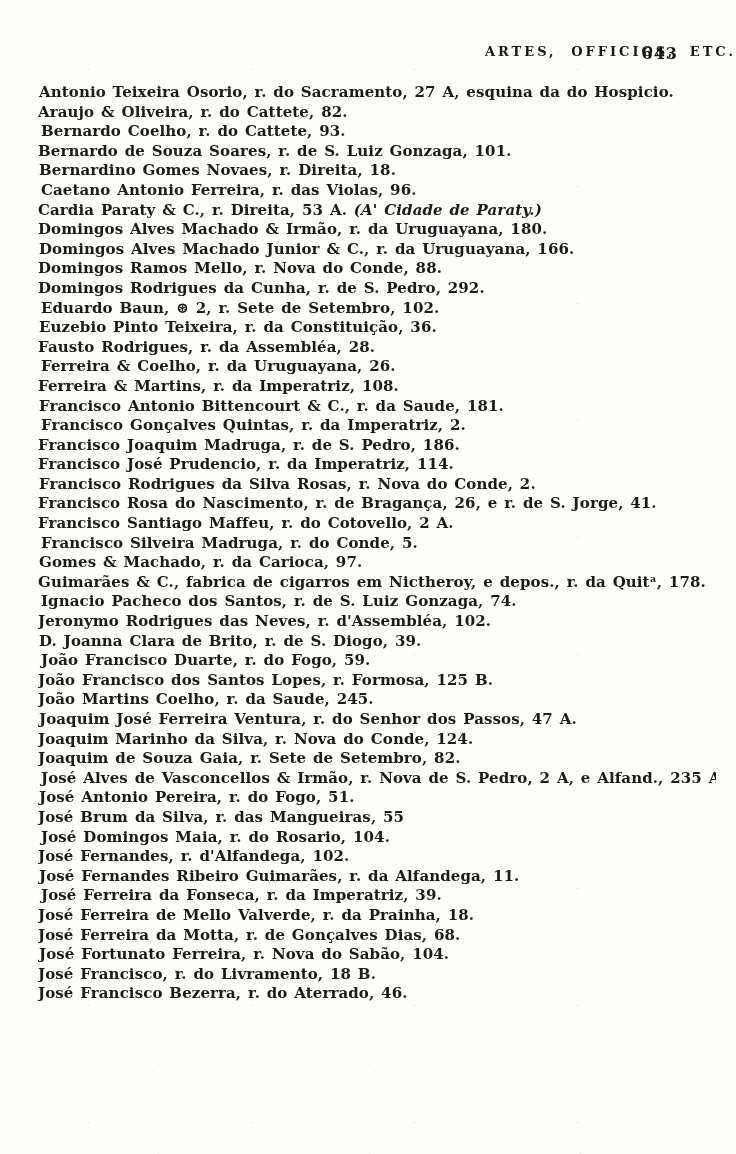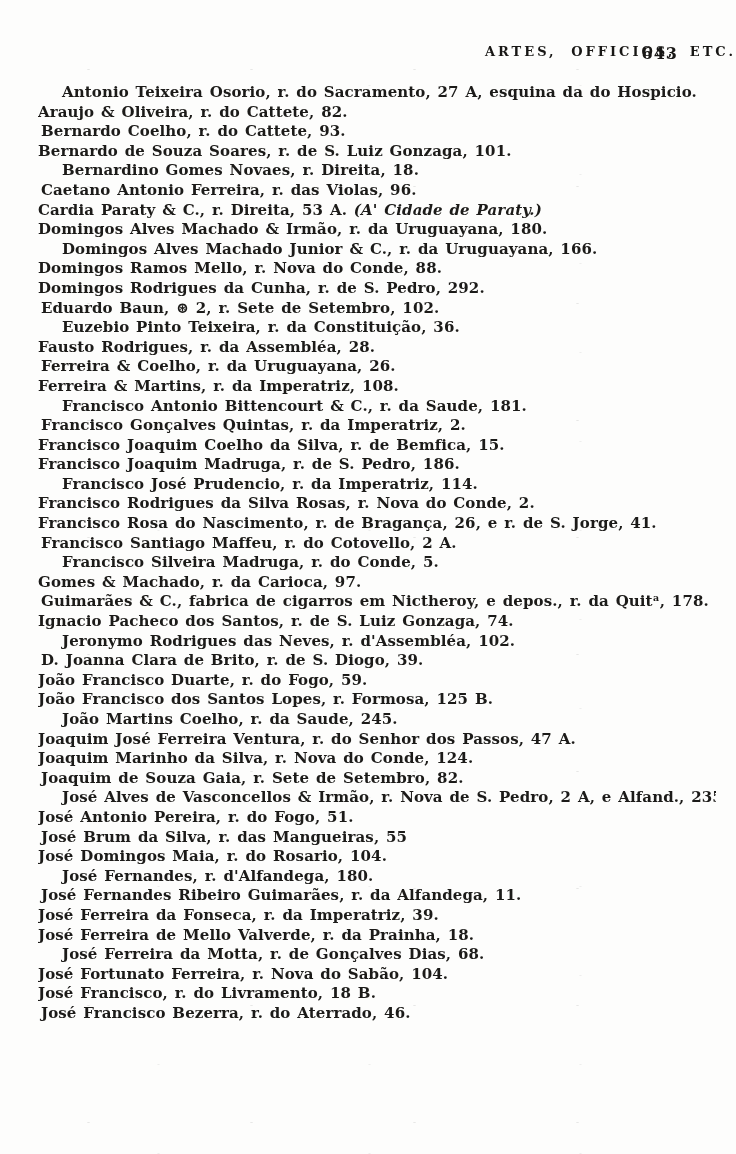--- a/index.html
+++ b/index.html
@@ -53,21 +53,21 @@
     font-size:15px;
     line-height:19.6px;
     font-weight:bold;
     white-space:nowrap;
     overflow:hidden;
     letter-spacing:0.1px;
     word-spacing:1.5px;
     color:#1c1b19;
   }
   .entry:nth-child(3n){padding-left:3px;}
-  .entry:nth-child(4n+1){padding-left:1px;margin-left:23px;}
+  .entry:nth-child(4n+1){padding-left:1px;}
   .entry .it{font-style:italic;}
 </style>
 </head>
 <body>
 
 <div class="page">
   <div class="header">
     <span class="running-title">ARTES, OFFICIOS, ETC.</span>
     <span class="page-number">643</span>
   </div>
@@ -83,21 +83,20 @@
       <div class="entry"><span>Domingos Alves Machado Junior &amp; C., r. da Uruguayana, 166.</span></div>
       <div class="entry"><span>Domingos Ramos Mello, r. Nova do Conde, 88.</span></div>
       <div class="entry"><span>Domingos Rodrigues da Cunha, r. de S. Pedro, 292.</span></div>
       <div class="entry"><span>Eduardo Baun, ⊛ 2, r. Sete de Setembro, 102.</span></div>
       <div class="entry"><span>Euzebio Pinto Teixeira, r. da Constituição, 36.</span></div>
       <div class="entry"><span>Fausto Rodrigues, r. da Assembléa, 28.</span></div>
       <div class="entry"><span>Ferreira &amp; Coelho, r. da Uruguayana, 26.</span></div>
       <div class="entry"><span>Ferreira &amp; Martins, r. da Imperatriz, 108.</span></div>
       <div class="entry"><span>Francisco Antonio Bittencourt &amp; C., r. da Saude, 181.</span></div>
       <div class="entry"><span>Francisco Gonçalves Quintas, r. da Imperatriz, 2.</span></div>
-      <div class="entry"><span>Francisco Joaquim Coelho da Silva, r. de Bemfica, 15.</span></div>
       <div class="entry"><span>Francisco Joaquim Madruga, r. de S. Pedro, 186.</span></div>
       <div class="entry"><span>Francisco José Prudencio, r. da Imperatriz, 114.</span></div>
       <div class="entry"><span>Francisco Rodrigues da Silva Rosas, r. Nova do Conde, 2.</span></div>
       <div class="entry"><span>Francisco Rosa do Nascimento, r. de Bragança, 26, e r. de S. Jorge, 41.</span></div>
       <div class="entry"><span>Francisco Santiago Maffeu, r. do Cotovello, 2 A.</span></div>
       <div class="entry"><span>Francisco Silveira Madruga, r. do Conde, 5.</span></div>
       <div class="entry"><span>Gomes &amp; Machado, r. da Carioca, 97.</span></div>
       <div class="entry"><span>Guimarães &amp; C., fabrica de cigarros em Nictheroy, e depos., r. da Quitᵃ, 178.</span></div>
       <div class="entry"><span>Ignacio Pacheco dos Santos, r. de S. Luiz Gonzaga, 74.</span></div>
       <div class="entry"><span>Jeronymo Rodrigues das Neves, r. d'Assembléa, 102.</span></div>
@@ -105,21 +104,21 @@
       <div class="entry"><span>João Francisco Duarte, r. do Fogo, 59.</span></div>
       <div class="entry"><span>João Francisco dos Santos Lopes, r. Formosa, 125 B.</span></div>
       <div class="entry"><span>João Martins Coelho, r. da Saude, 245.</span></div>
       <div class="entry"><span>Joaquim José Ferreira Ventura, r. do Senhor dos Passos, 47 A.</span></div>
       <div class="entry"><span>Joaquim Marinho da Silva, r. Nova do Conde, 124.</span></div>
       <div class="entry"><span>Joaquim de Souza Gaia, r. Sete de Setembro, 82.</span></div>
       <div class="entry"><span>José Alves de Vasconcellos &amp; Irmão, r. Nova de S. Pedro, 2 A, e Alfand., 235 A.</span></div>
       <div class="entry"><span>José Antonio Pereira, r. do Fogo, 51.</span></div>
       <div class="entry"><span>José Brum da Silva, r. das Mangueiras, 55</span></div>
       <div class="entry"><span>José Domingos Maia, r. do Rosario, 104.</span></div>
-      <div class="entry"><span>José Fernandes, r. d'Alfandega, 180.</span></div>
+      <div class="entry"><span>José Fernandes, r. d'Alfandega, 102.</span></div>
       <div class="entry"><span>José Fernandes Ribeiro Guimarães, r. da Alfandega, 11.</span></div>
       <div class="entry"><span>José Ferreira da Fonseca, r. da Imperatriz, 39.</span></div>
       <div class="entry"><span>José Ferreira de Mello Valverde, r. da Prainha, 18.</span></div>
       <div class="entry"><span>José Ferreira da Motta, r. de Gonçalves Dias, 68.</span></div>
       <div class="entry"><span>José Fortunato Ferreira, r. Nova do Sabão, 104.</span></div>
       <div class="entry"><span>José Francisco, r. do Livramento, 18 B.</span></div>
       <div class="entry"><span>José Francisco Bezerra, r. do Aterrado, 46.</span></div>
     </div>
 </div>
 

